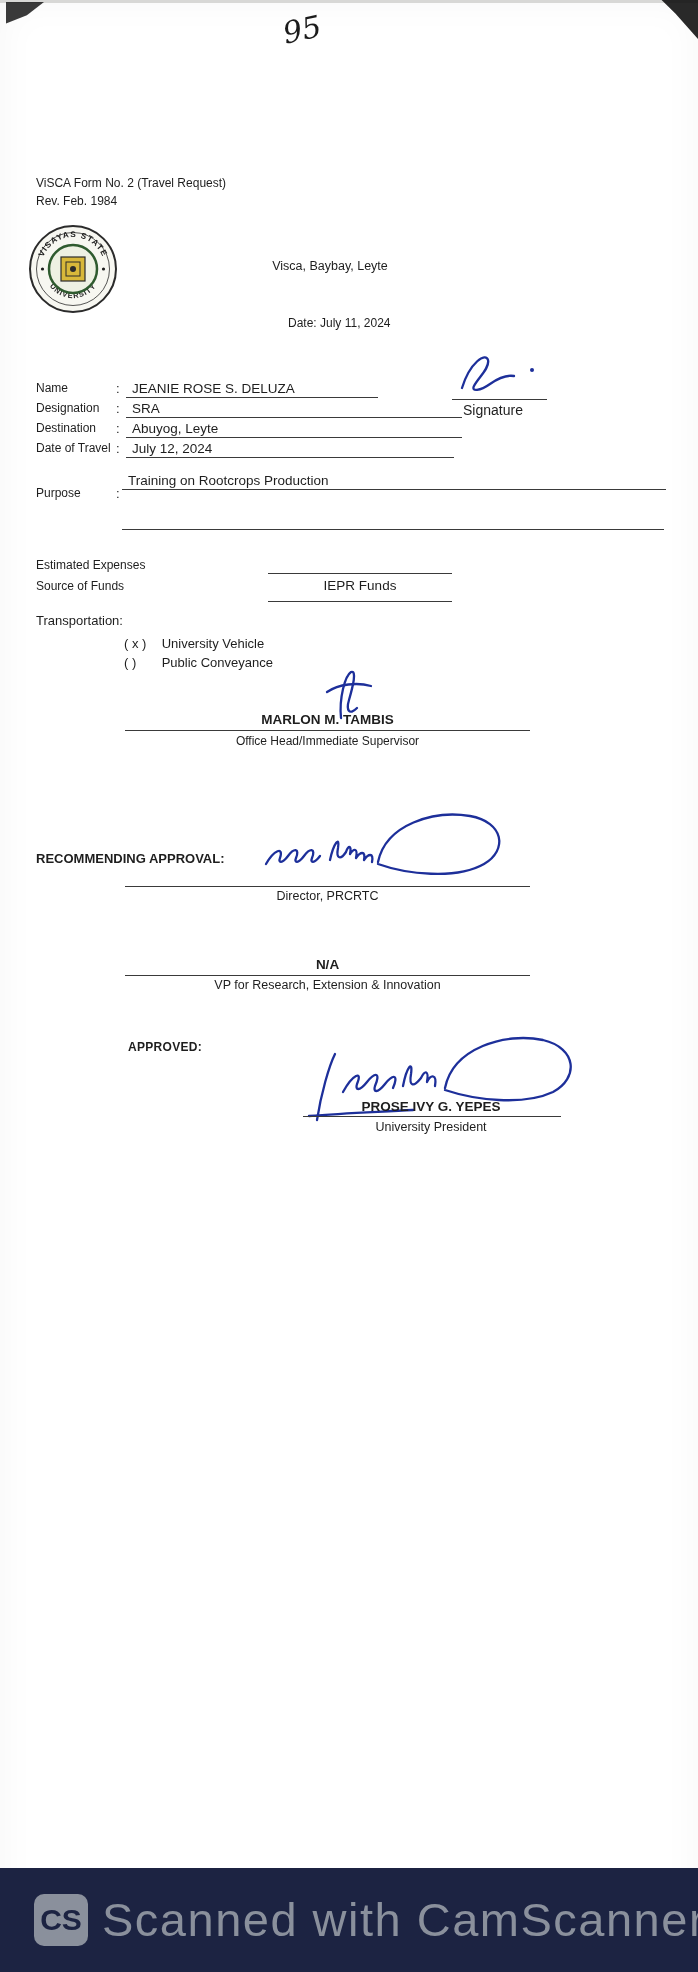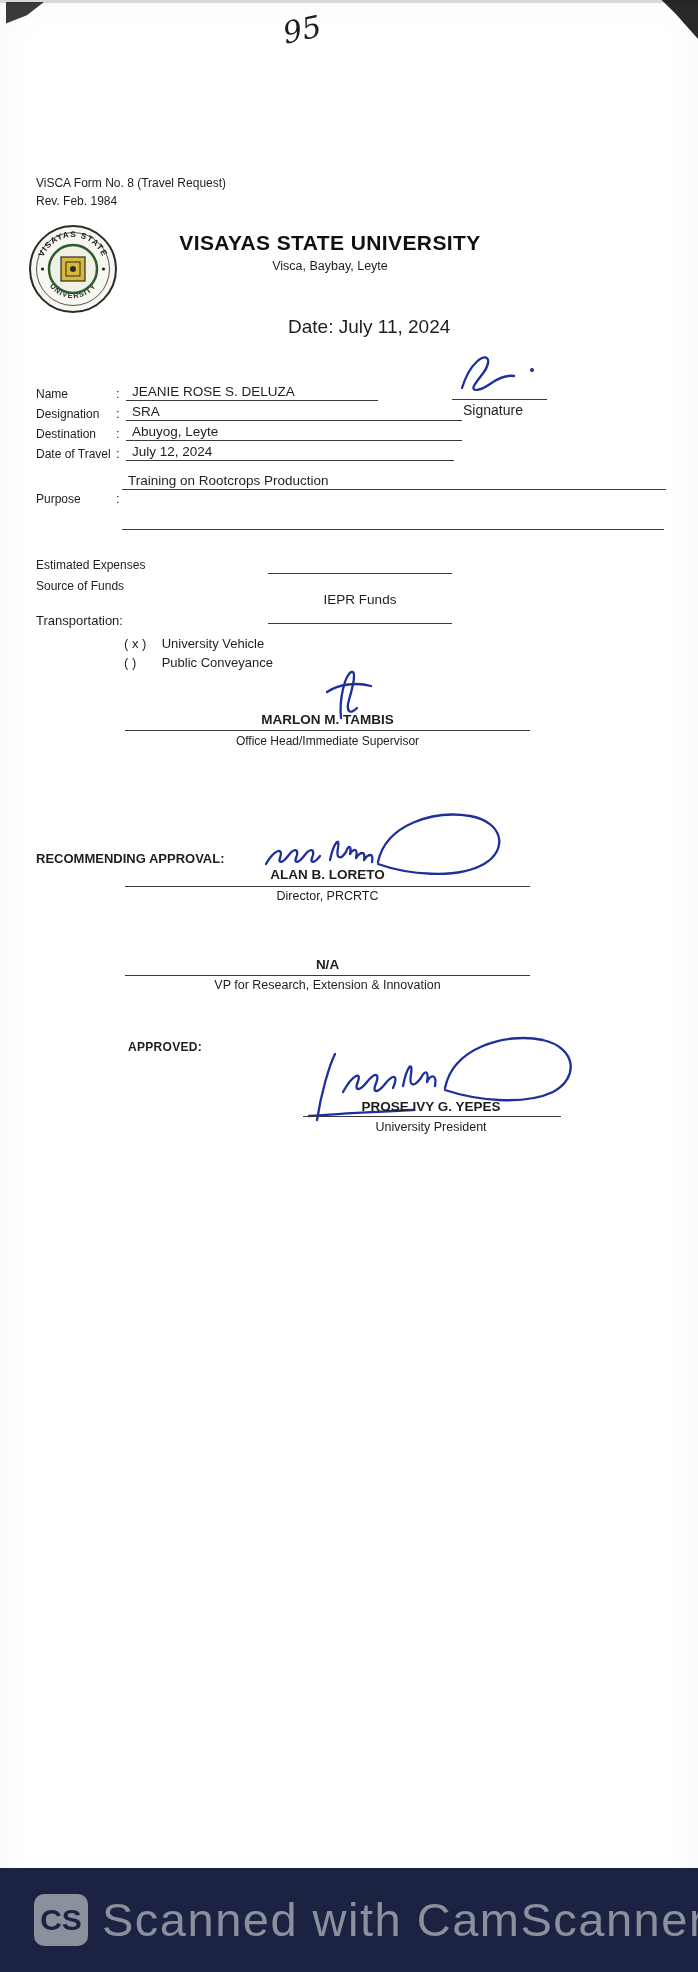--- a/index.html
+++ b/index.html
@@ -53,24 +53,24 @@
 
   .uni-name {
     position: absolute; left: 0; top: 231px; width: 660px;
     text-align: center; font-size: 21px; font-weight: bold;
     letter-spacing: .4px; color: #101010;
   }
   .uni-addr {
     position: absolute; left: 0; top: 259px; width: 660px;
     text-align: center; font-size: 12.5px;
   }
-  .date-line { position: absolute; left: 288px; top: 316px; font-size: 19px; }
+  .date-line { position: absolute; left: 288px; top: 316px; font-size: 12px; }
 
   .frow {
-    position: absolute; display: flex; align-items: flex-end;
+    position: absolute; display: flex; align-items: flex-start;
     font-size: 12px; height: 20px;
   }
   .flabel { display: inline-block; width: 80px; }
   .fcolon { display: inline-block; width: 10px; font-size: 13px; }
   .fvalue {
     display: inline-block; font-size: 13.5px; padding: 0 0 1px 6px;
     border-bottom: 1.4px solid var(--line-color);
     white-space: nowrap;
   }
   .rule {
@@ -125,21 +125,21 @@
 <body>
 
 <div id="doc">
 
   <div class="top-edge"></div>
   <div class="artifact-tl"></div>
   <div class="artifact-tr"></div>
 
   <div class="handwritten">95</div>
 
-  <div class="form-no">ViSCA Form No. 8 (Travel Request)</div>
+  <div class="form-no">ViSCA Form No. 2 (Travel Request)</div>
   <div class="rev">Rev. Feb. 1984</div>
 
   <svg class="seal" viewBox="0 0 90 90">
     <circle cx="45" cy="45" r="43" fill="#f7f7f1" stroke="#2b2b2b" stroke-width="2"></circle>
     <circle cx="45" cy="45" r="36.5" fill="none" stroke="#2b2b2b" stroke-width="0.8"></circle>
     <path id="sealTop" d="M 13,45 A 32,32 0 1 1 77,45" fill="none"></path>
     <path id="sealBottom" d="M 16,45 A 29,29 0 0 0 74,45" fill="none"></path>
     <text font-size="8.2" font-weight="bold" fill="#1d1d1d" letter-spacing="1.1">
       <textPath href="#sealTop" startOffset="50%" text-anchor="middle">VISAYAS STATE</textPath>
     </text>
@@ -147,21 +147,20 @@
       <textPath href="#sealBottom" startOffset="50%" text-anchor="middle">UNIVERSITY</textPath>
     </text>
     <circle cx="45" cy="45" r="24" fill="#eef1e3" stroke="var(--seal-green)" stroke-width="2.5"></circle>
     <rect x="33" y="33" width="24" height="24" fill="var(--seal-gold)" stroke="#2b2b2b" stroke-width="1.2"></rect>
     <rect x="38" y="38" width="14" height="14" fill="none" stroke="#2b2b2b" stroke-width="1"></rect>
     <circle cx="45" cy="45" r="3" fill="#2b2b2b"></circle>
     <circle cx="14.5" cy="45" r="1.6" fill="#1d1d1d"></circle>
     <circle cx="75.5" cy="45" r="1.6" fill="#1d1d1d"></circle>
   </svg>
 
-  <div class="uni-name">VISAYAS STATE UNIVERSITY</div>
   <div class="uni-addr">Visca, Baybay, Leyte</div>
   <div class="date-line">Date: July 11, 2024</div>
 
   <div class="frow" style="left:36px; top:381px;">
     <span class="flabel">Name</span>
     <span class="fcolon">:</span>
     <span class="fvalue" style="width:246px">JEANIE ROSE S. DELUZA</span>
   </div>
 
   <svg class="sig" style="left:452px; top:348px; width:95px; height:50px;" viewBox="0 0 95 50">
@@ -192,21 +191,21 @@
   <div class="frow" style="left:36px; top:486px;">
     <span class="flabel">Purpose</span>
     <span class="fcolon">:</span>
   </div>
   <div class="fvalue abs" style="left:122px; top:473px; width:538px;">Training on Rootcrops Production</div>
   <div class="rule" style="left:122px; top:529px; width:542px;"></div>
 
   <div class="abs small" style="left:36px; top:558px;">Estimated Expenses</div>
   <div class="rule" style="left:268px; top:573px; width:184px;"></div>
   <div class="abs small" style="left:36px; top:579px;">Source of Funds</div>
-  <div class="center-text name-13" style="left:268px; top:592px; width:184px; border-bottom:1.4px solid var(--line-color); padding-bottom:16px;">IEPR Funds</div>
+  <div class="center-text name-13" style="left:268px; top:578px; width:184px; border-bottom:1.4px solid var(--line-color); padding-bottom:8px;">IEPR Funds</div>
 
   <div class="abs small" style="left:36px; top:613px; font-size:13px;">Transportation:</div>
   <div class="trans-opt" style="left:124px; top:636px;">
     <span class="mark">( x )</span>
     <span>University Vehicle</span>
   </div>
   <div class="trans-opt" style="left:124px; top:655px;">
     <span class="mark">(   )</span>
     <span>Public Conveyance</span>
   </div>
@@ -218,21 +217,20 @@
   <div class="center-text bold name-13" style="left:125px; top:712px; width:405px;">MARLON M. TAMBIS</div>
   <div class="rule" style="left:125px; top:730px; width:405px;"></div>
   <div class="center-text small" style="left:125px; top:734px; width:405px;">Office Head/Immediate Supervisor</div>
 
   <div class="rec-heading">RECOMMENDING APPROVAL:</div>
   <svg class="sig" style="left:258px; top:806px; width:255px; height:84px;" viewBox="0 0 255 84">
     <path d="M8,58 C16,44 26,40 22,52 C20,57 24,58 30,50 C36,42 42,42 38,52 C36,57 40,58 46,50 C52,42 58,42 54,52 C52,57 56,58 62,50"></path>
     <path d="M72,54 C76,36 82,30 80,42 C78,52 82,55 88,46 C90,40 94,38 92,48 C96,42 100,42 98,52 C102,46 108,44 106,54 C110,48 116,46 114,56"></path>
     <path d="M120,56 C128,18 176,4 212,10 C246,16 250,44 226,58 C198,74 148,68 120,58"></path>
   </svg>
-  <div class="center-text bold name-13" style="left:125px; top:867px; width:405px;">ALAN B. LORETO</div>
   <div class="rule" style="left:125px; top:886px; width:405px;"></div>
   <div class="center-text bold name-13" style="left:125px; top:957px; width:405px;">N/A</div>
 
   <div class="center-text" style="left:125px; top:889px; width:405px; font-size:12.5px;">Director, PRCRTC</div>
   <div class="rule" style="left:125px; top:975px; width:405px;"></div>
   <div class="center-text" style="left:125px; top:978px; width:405px; font-size:12.5px;">VP for Research, Extension &amp; Innovation</div>
 
   <div class="approved-heading">APPROVED:</div>
   <svg class="sig" style="left:295px; top:1030px; width:285px; height:95px;" viewBox="0 0 285 95">
     <path d="M22,90 C26,64 34,36 40,24"></path>

